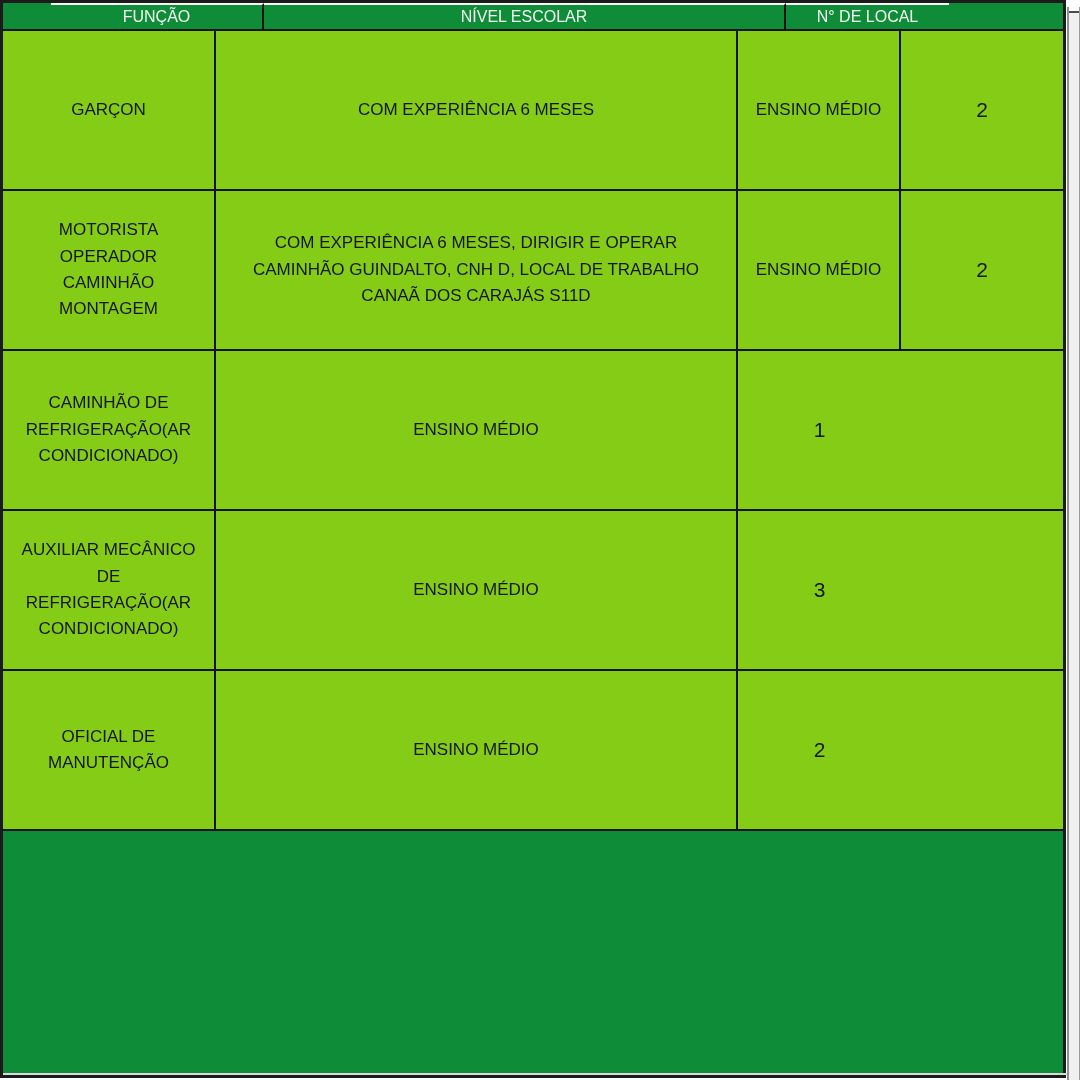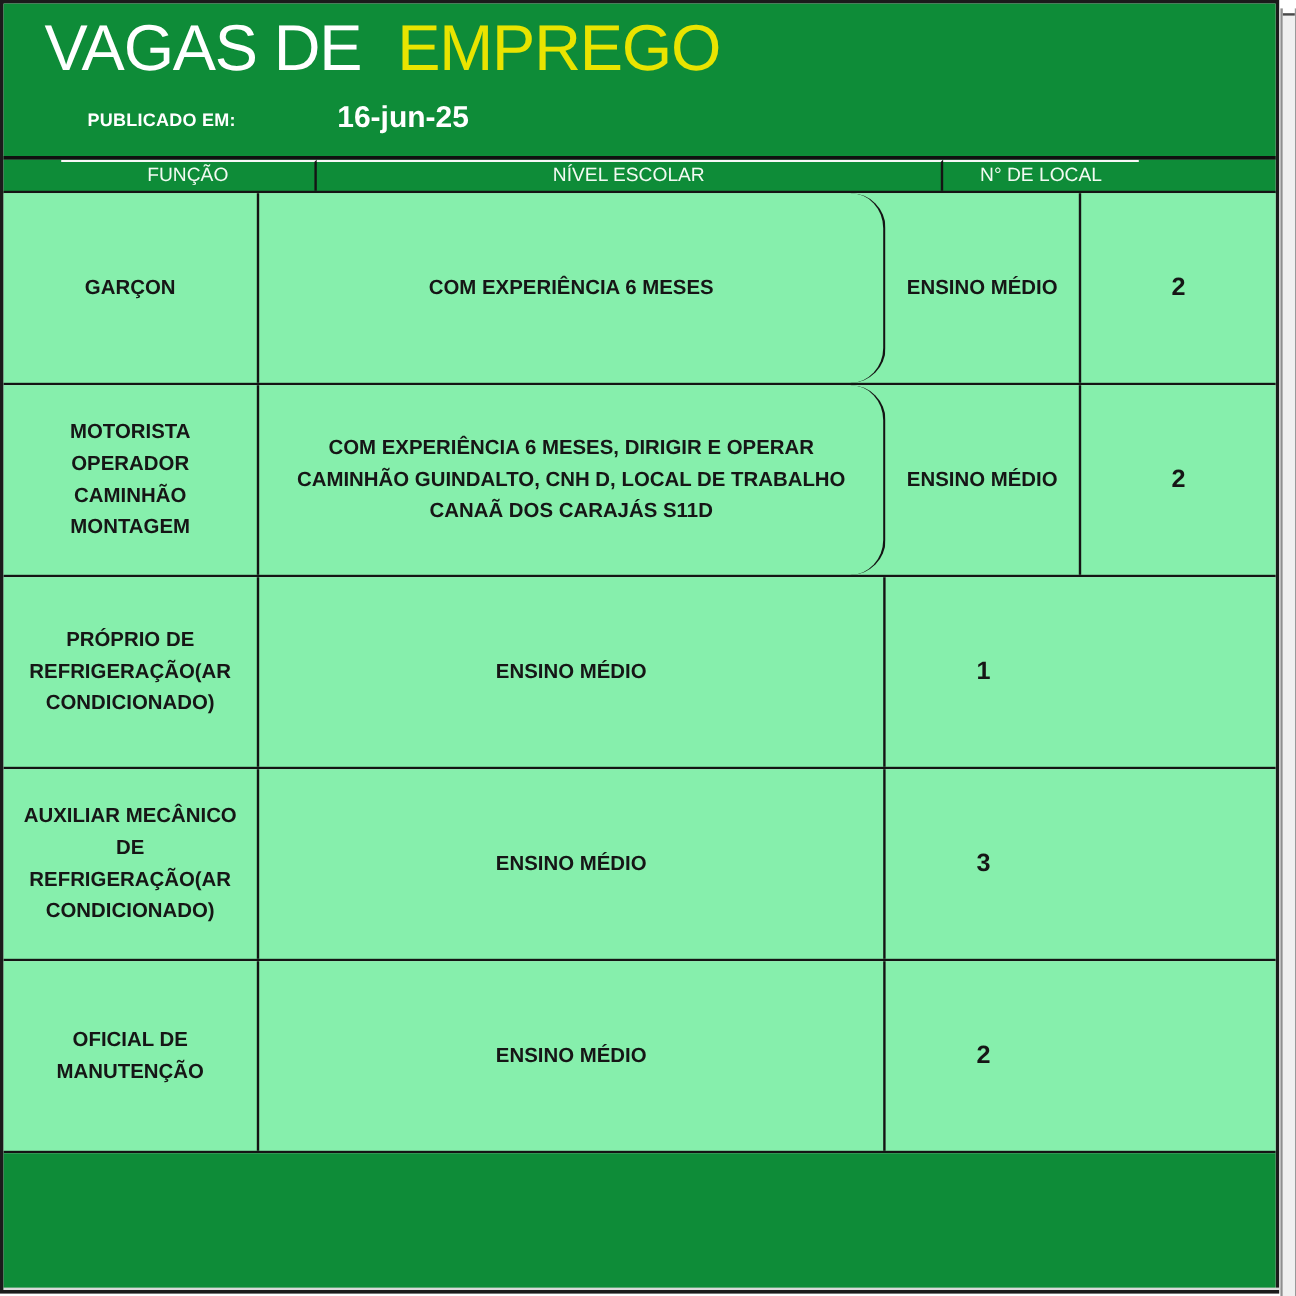--- a/index.html
+++ b/index.html
@@ -78,39 +78,38 @@
     justify-content:center;
     color:#f2faf2;
     font-size:16px;
     border-right:2px solid var(--line);
     border-top:2px solid #f7f7f7;
     overflow:hidden;
   }
   .hcell:last-child{border-right:none;}
   .row{
     height:160px;
-    background:#86efac;
+    background:#84cc16;
     border-bottom:2px solid var(--line);
     flex:0 0 auto;
-    font-weight:bold;
   }
   .cell{
     display:flex;
     align-items:center;
     justify-content:center;
     text-align:center;
     padding:8px 12px;
     font-size:17px;
     line-height:1.55;
     color:#161616;
     border-right:2px solid var(--line);
     overflow:hidden;
   }
   .cell:last-child{border-right:none;}
-  .cell.c-req{padding:8px 28px;border-radius:29px;}
+  .cell.c-req{padding:8px 28px;}
   .cell.c-vagas{font-size:21px;}
   
   .tfoot{
     flex:1 1 auto;
     background:var(--green);
   }
   
   .scrollbar{
     position:absolute;
     top:7px; right:0;
@@ -133,27 +132,20 @@
     left:0; bottom:0;
     width:1066px; height:2px;
     background:#d9d9d9;
   }
 </style>
 </head>
 <body>
 
 <div class="main">
 
-  <div class="banner">
-    <div class="title">
-      <span>VAGAS DE</span><span class="yellow">EMPREGO</span>
-    </div>
-    <div class="pub-label">PUBLICADO EM:</div>
-    <div class="pub-date">16-jun-25</div>
-  </div>
 
   <div class="thead grid-cols">
     <div class="hcell">FUNÇÃO</div>
     <div class="hcell">NÍVEL ESCOLAR</div>
     <div class="hcell">N° DE LOCAL</div>
   </div>
 
   <div class="row grid-cols">
     <div class="cell c-funcao">GARÇON</div>
     <div class="cell c-req">COM EXPERIÊNCIA 6 MESES</div>
@@ -162,21 +154,21 @@
   </div>
 
   <div class="row grid-cols">
     <div class="cell c-funcao">MOTORISTA OPERADOR CAMINHÃO MONTAGEM</div>
     <div class="cell c-req">COM EXPERIÊNCIA 6 MESES, DIRIGIR E OPERAR CAMINHÃO GUINDALTO, CNH D, LOCAL DE TRABALHO CANAÃ DOS CARAJÁS S11D</div>
     <div class="cell c-nivel">ENSINO MÉDIO</div>
     <div class="cell c-vagas">2</div>
   </div>
 
   <div class="row grid-cols">
-    <div class="cell c-funcao">PRÓPRIO DE REFRIGERAÇÃO(AR CONDICIONADO)</div>
+    <div class="cell c-funcao">CAMINHÃO DE REFRIGERAÇÃO(AR CONDICIONADO)</div>
     <div class="cell c-nivel">ENSINO MÉDIO</div>
     <div class="cell c-vagas">1</div>
   </div>
 
   <div class="row grid-cols">
     <div class="cell c-funcao">AUXILIAR MECÂNICO DE REFRIGERAÇÃO(AR CONDICIONADO)</div>
     <div class="cell c-nivel">ENSINO MÉDIO</div>
     <div class="cell c-vagas">3</div>
   </div>
 

